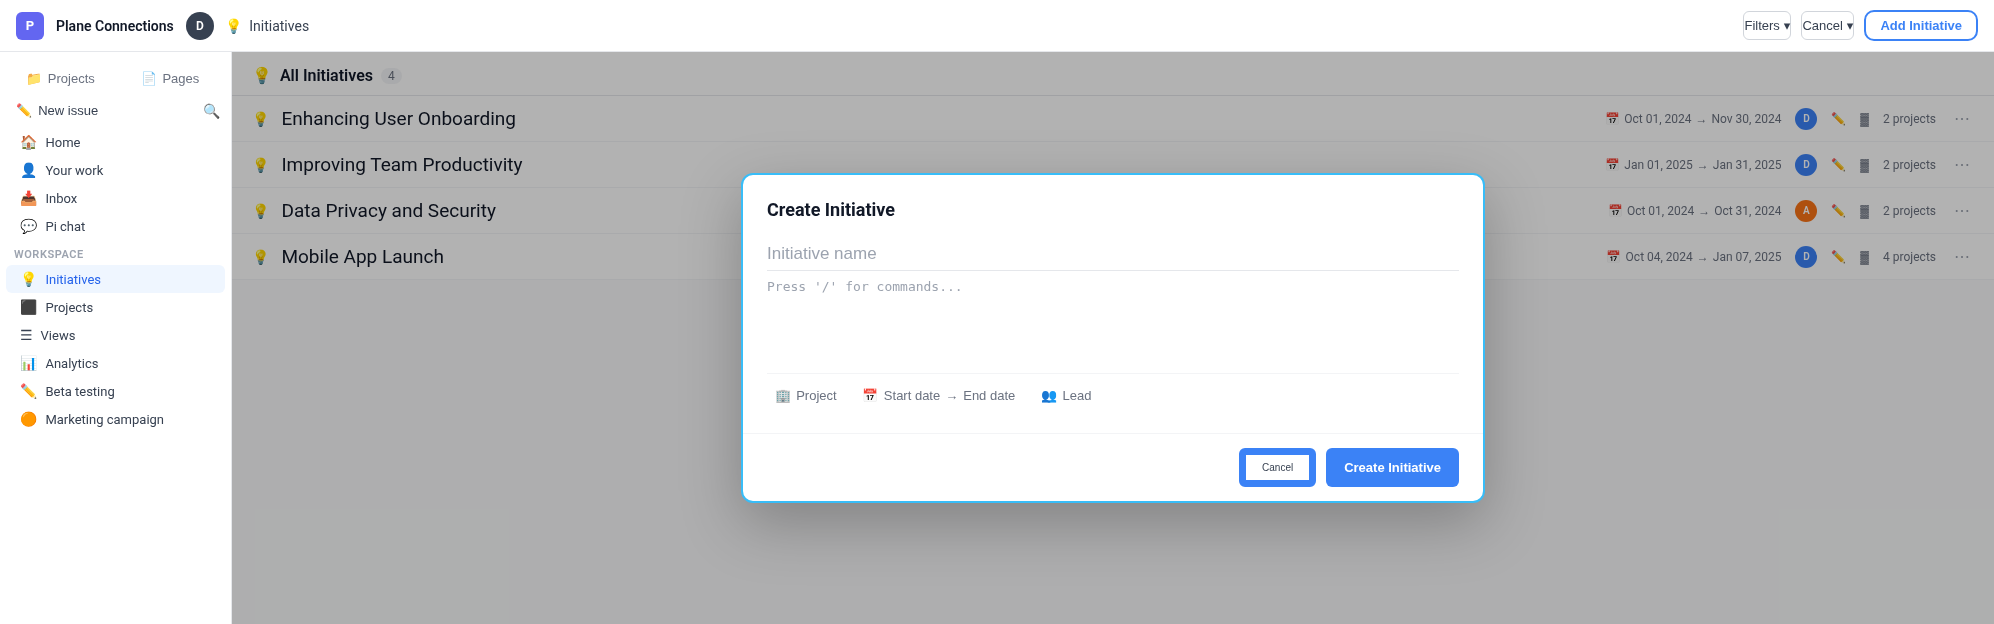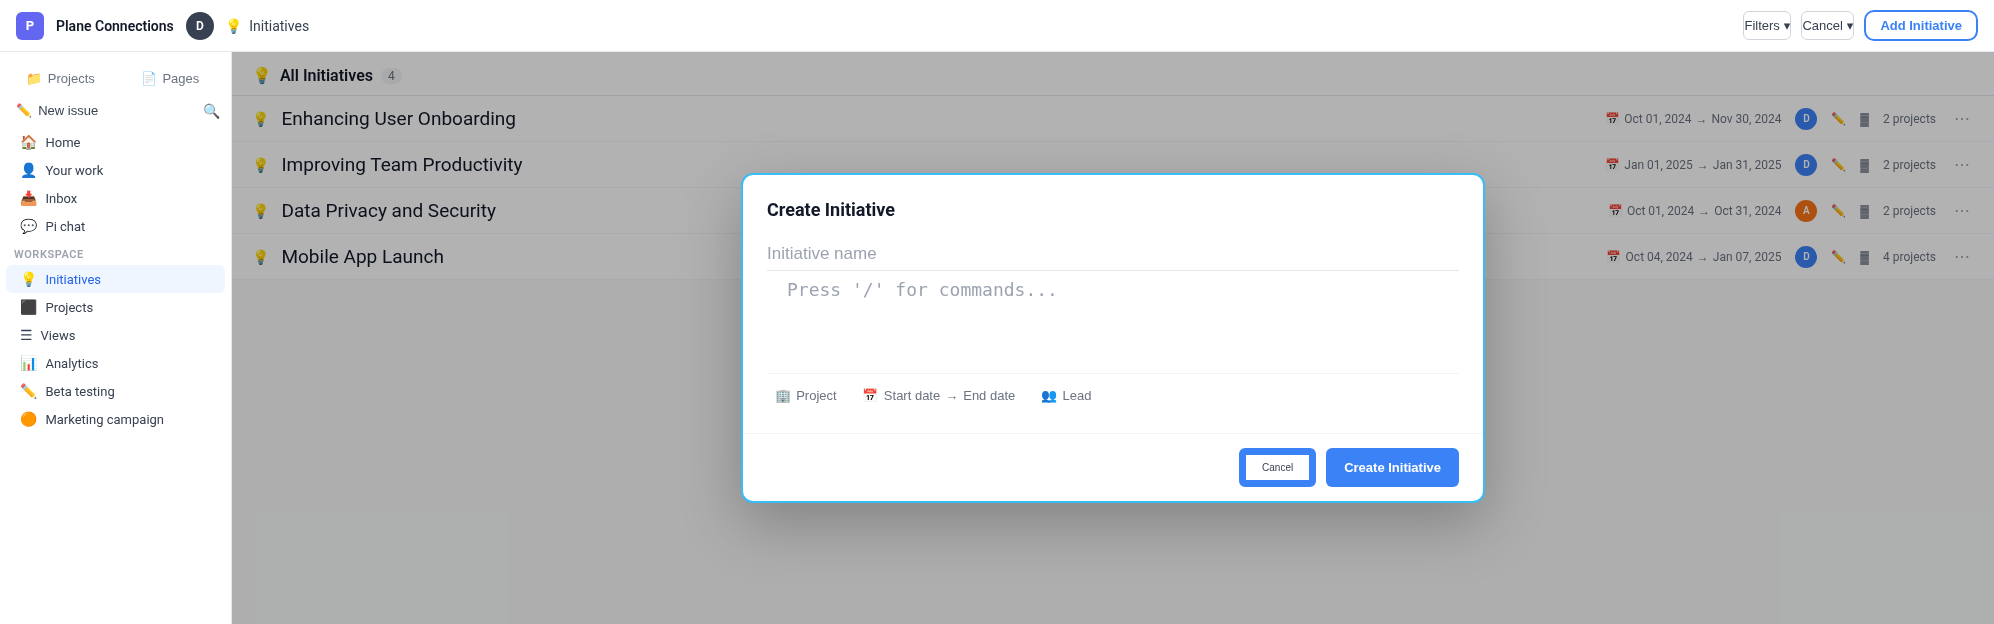--- a/index.html
+++ b/index.html
@@ -292,27 +292,26 @@
       font-size: 17px;
       color: #374151;
       padding: 6px 0;
       border-bottom: 1px solid #e5e7eb;
     }
     .modal-name-input::placeholder { color: #9ca3af; }
     .modal-desc-area {
       width: 100%;
       border: none;
       outline: none;
-      font-size: 18px;
+      font-size: 13px;
       color: #ef4444;
       resize: none;
       height: 90px;
       padding: 8px 0;
       margin-bottom: 8px;
-      margin-left: 20px;
     }
     .modal-desc-area::placeholder { color: #9ca3af; }
     .modal-toolbar {
       display: flex;
       align-items: center;
       gap: 10px;
       padding: 10px 0;
       border-top: 1px solid #f3f4f6;
     }
     .modal-tool-btn {

